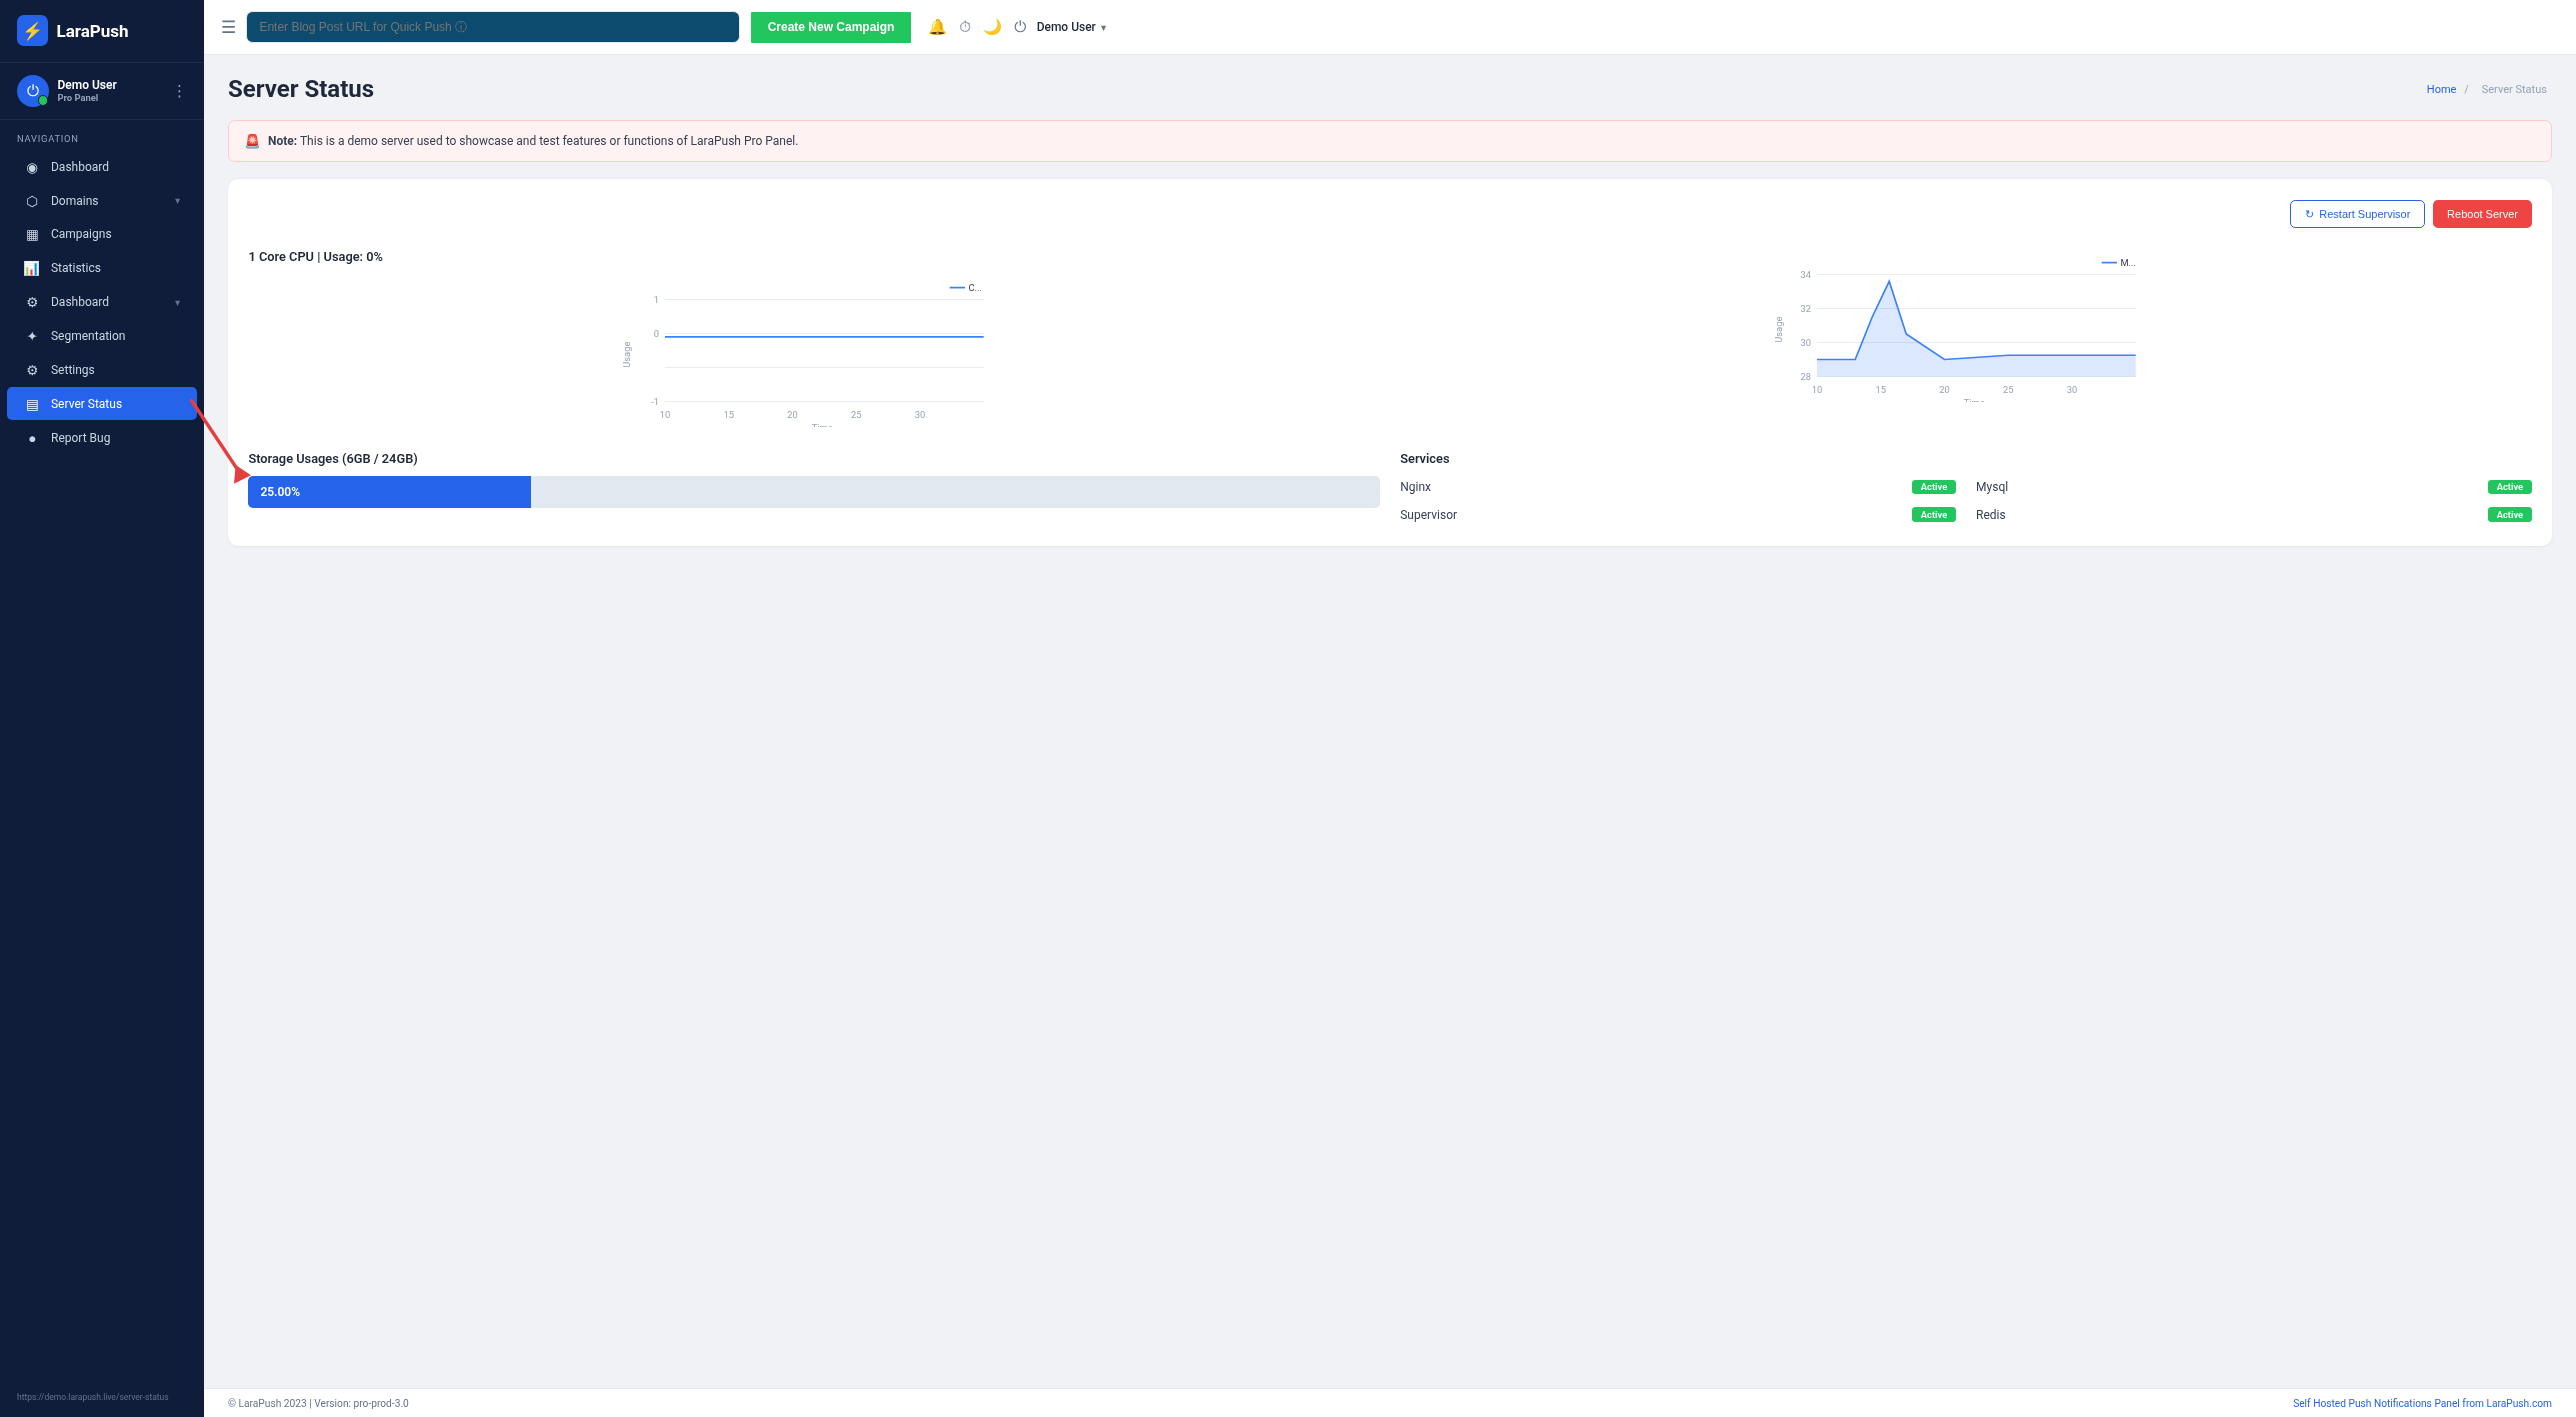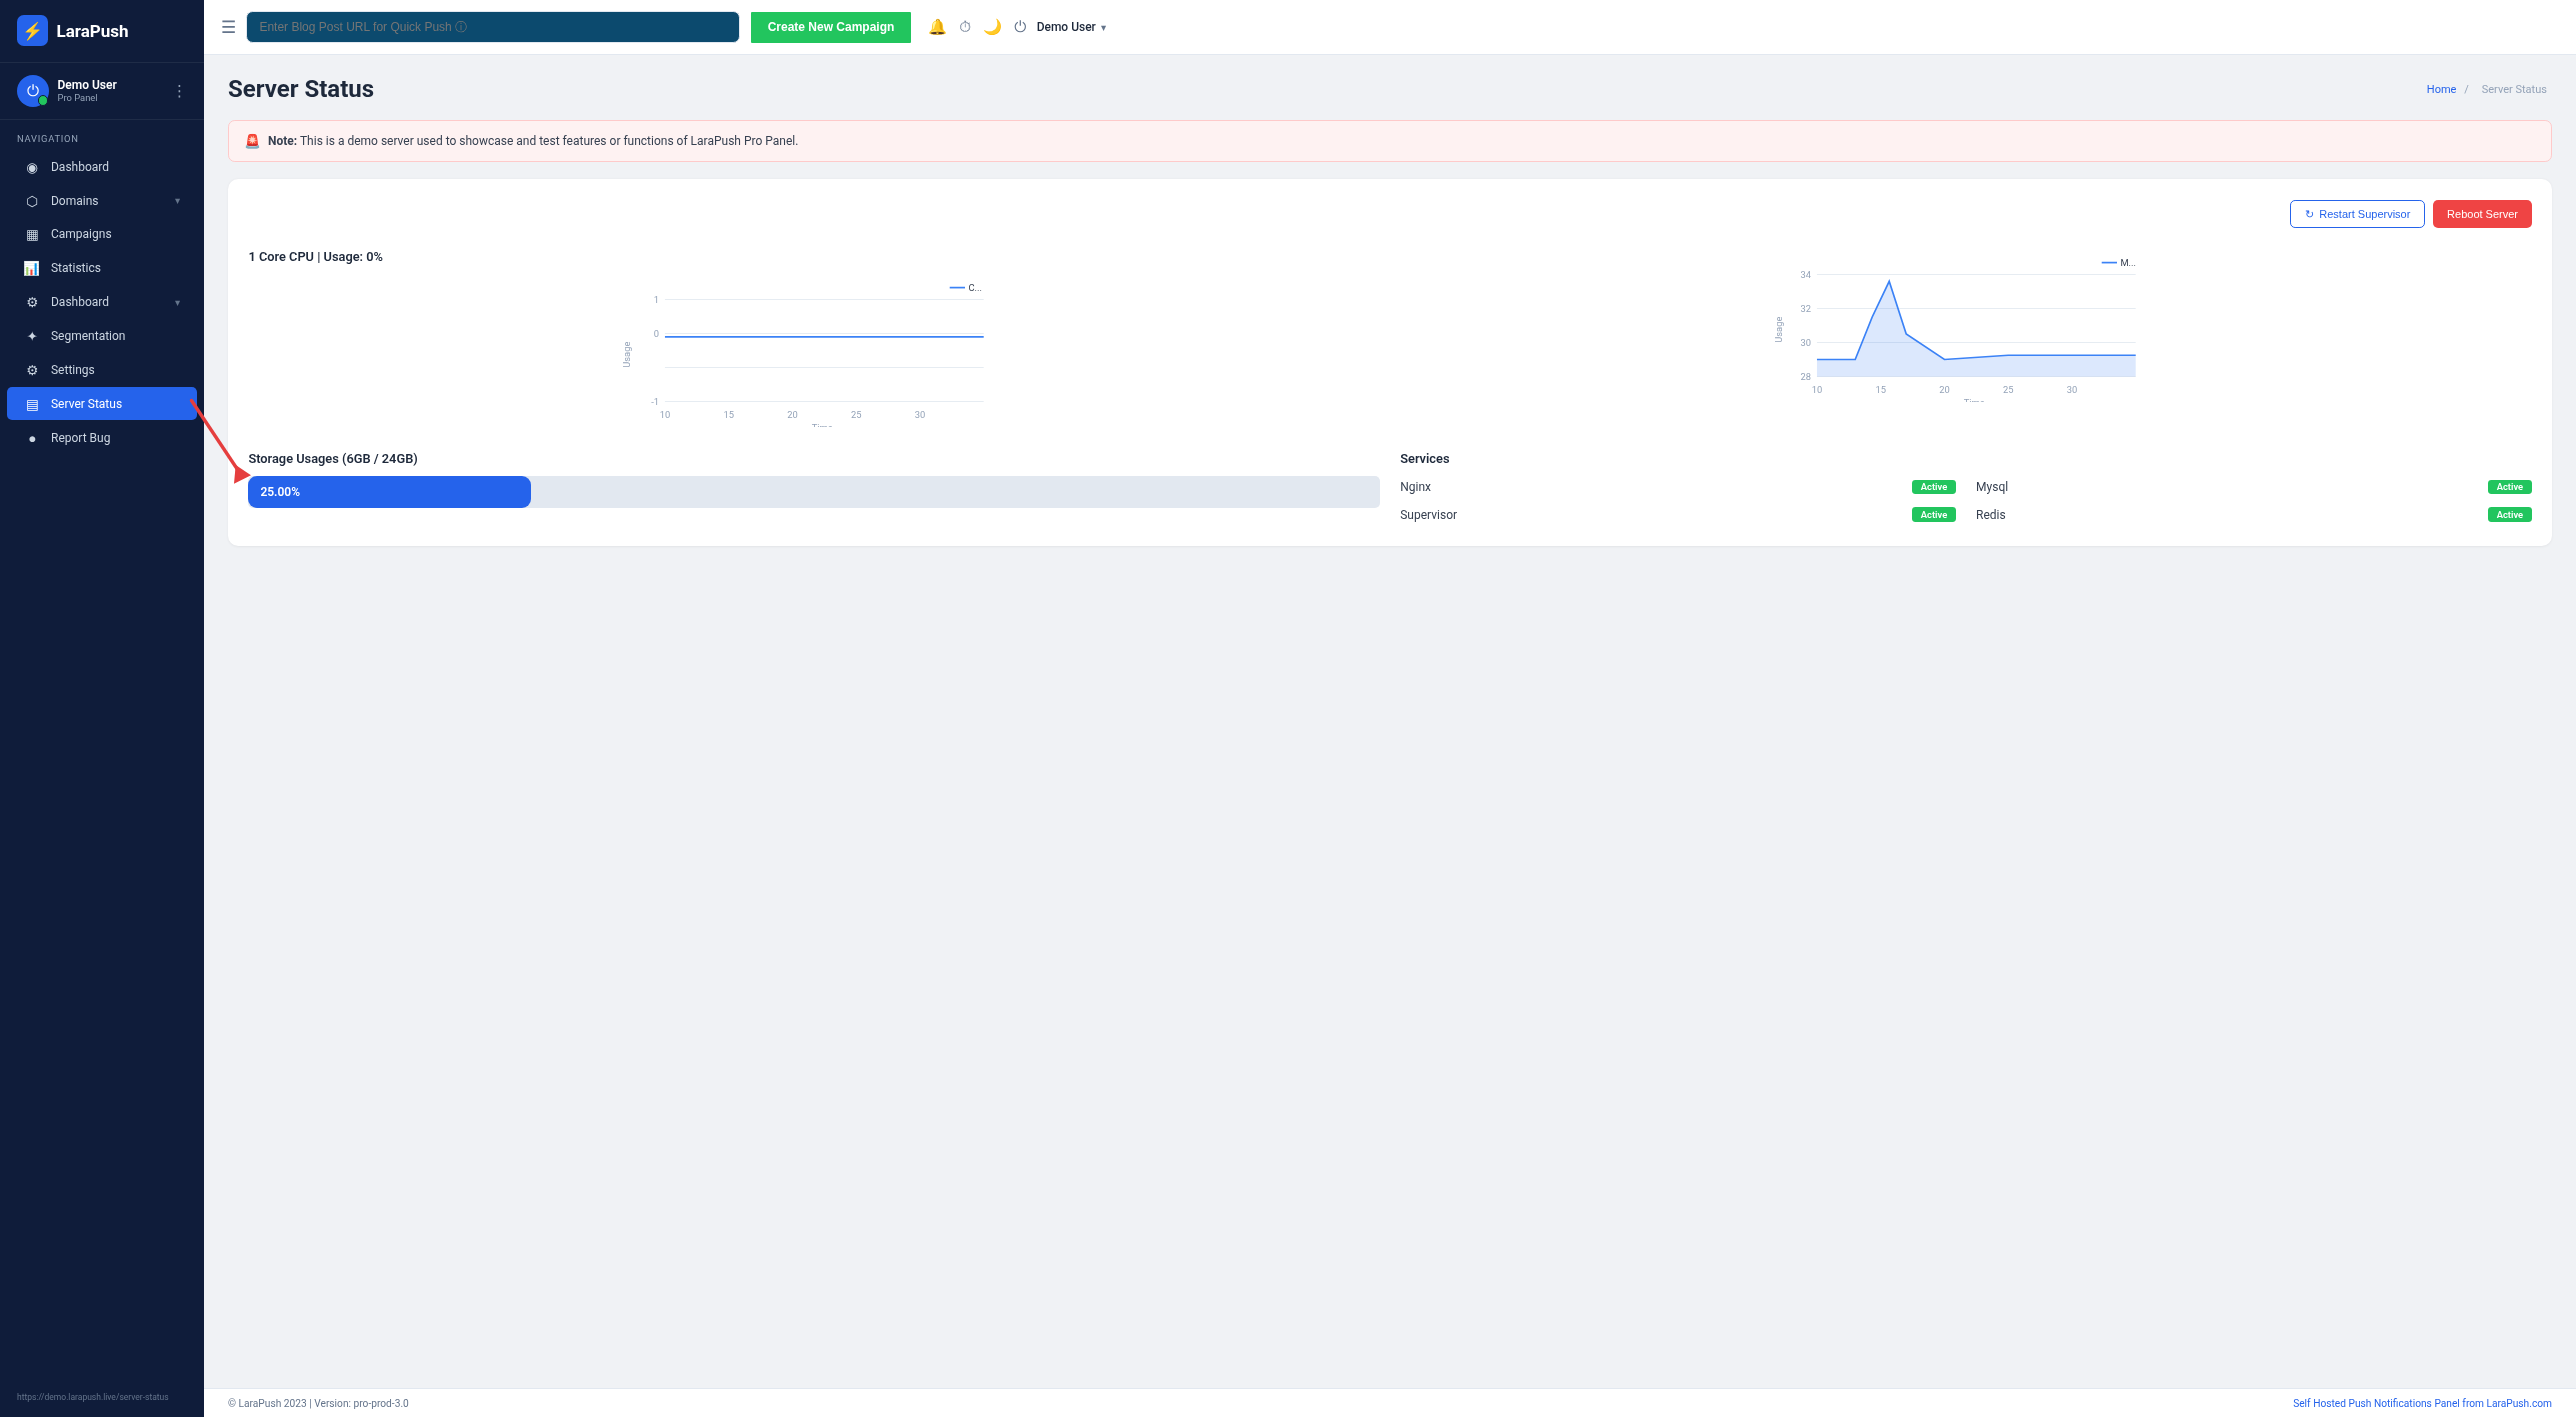--- a/index.html
+++ b/index.html
@@ -47,21 +47,21 @@
     .user-avatar::after {
       content: '';
       width: 8.5px; height: 8.5px;
       background: #22c55e;
       border-radius: 50%;
       position: absolute; bottom: 0.9px; right: 0.9px;
       border: 1.7px solid #0f1c3a;
     }
     .user-info { flex: 1; }
     .user-name { font-size: 12px; font-weight: 600; color: #fff; }
-    .user-role { font-size: 9.4px; color: #94a3b8; }
+    .user-role { font-size: 9.4px; color: #94a3b8; font-weight: bold; }
     .user-menu-btn { color: #94a3b8; cursor: pointer; font-size: 15.3px; }
 
     .nav-section-label {
       padding: 13.6px 17px 5.1px;
       font-size: 9.4px;
       text-transform: uppercase;
       color: #94a3b8;
       letter-spacing: 0.08em;
     }
     .nav-item {
@@ -225,21 +225,21 @@
     }
     .progress-bar-outer {
       background: #e2e8f0;
       border-radius: 5.1px;
       height: 32px;
       overflow: hidden;
     }
     .progress-bar-inner {
       background: #2563eb;
       height: 100%;
-      border-radius: 9px;
+      border-radius: 0;
       display: flex; align-items: center; padding-left: 12px;
       color: #fff; font-size: 12px; font-weight: 600;
     }
 
     
     .services-section { }
     .services-grid {
       display: grid;
       grid-template-columns: 1fr 1fr;
       gap: 6.8px 20.4px;

